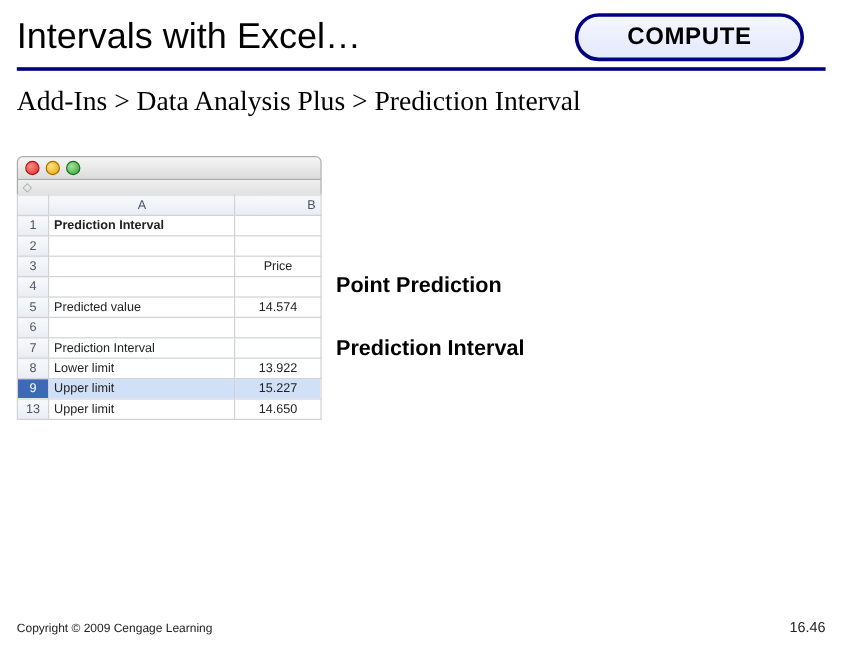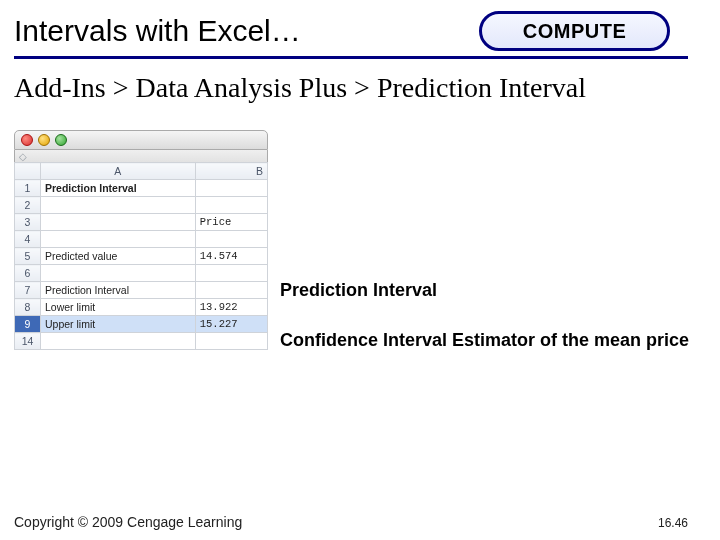--- a/index.html
+++ b/index.html
@@ -51,21 +51,21 @@
     letter-spacing: 0.5px;
     color: #000;
     margin-right: 18px;
   }
   
   .path {
     position: absolute;
     top: 72px;
     left: 14px;
     font-family: "Times New Roman", Times, serif;
-    font-size: 28px;
+    font-size: 23px;
   }
   
   .excel {
     position: absolute;
     top: 130px;
     left: 14px;
     width: 254px;
     font-family: Verdana, Geneva, sans-serif;
     font-size: 10.5px;
   }
@@ -119,21 +119,21 @@
     color: #4a5568;
     text-align: center;
   }
   table.grid th.rowhead {
     width: 18px;
     text-align: center;
   }
   table.grid .colA { width: 156px; }
   table.grid .colB { width: 68px; text-align: right; }
   table.grid td.colA { text-align: left; color:#222; }
-  table.grid td.colB { text-align: left; color:#222;font-family:Liberation Mono, monospace; }
+  table.grid td.colB { text-align: center; color:#222; }
   .bold { font-weight: 700; }
   tr.sel th.rowhead { background:#3e69b6; color:#fff; }
   tr.sel td { background:#cfe0f7; }
 
   
   .anno {
     position: absolute;
     left: 280px;
     font-family: Tahoma, Verdana, sans-serif;
     font-weight: 700;
@@ -143,21 +143,21 @@
   }
   .anno1 { top: 227px; }
   .anno2 { top: 280px; }
   .anno3 { top: 330px; line-height: 1.2; }
 
   
   .copyright {
     position: absolute;
     bottom: 10px;
     left: 14px;
-    font-size: 14px;
+    font-size: 10px;
     font-family: Arial, sans-serif;
     color: #222;
   }
   .pagenum {
     position: absolute;
     bottom: 10px;
     right: 14px;
     font-size: 12px;
     font-family: Arial, sans-serif;
     color: #222;
@@ -230,26 +230,26 @@
         <th class="rowhead">8</th>
         <td class="colA">Lower limit</td>
         <td class="colB">13.922</td>
       </tr>
       <tr class="sel">
         <th class="rowhead">9</th>
         <td class="colA">Upper limit</td>
         <td class="colB">15.227</td>
       </tr>
       <tr>
-        <th class="rowhead">14</th>
-        <td class="colA"></td>
-        <td class="colB"></td>
+        <th class="rowhead">13</th>
+        <td class="colA">Upper limit</td>
+        <td class="colB">14.650</td>
       </tr>
     </tbody>
       </table>
   </div>
 
+  <div class="anno anno1">Point Prediction</div>
   <div class="anno anno2">Prediction Interval</div>
-  <div class="anno anno3">Confidence Interval Estimator of the mean price</div>
 
   <div class="copyright">Copyright © 2009 Cengage Learning</div>
   <div class="pagenum">16.46</div>
 </div>
 
 </body></html>

